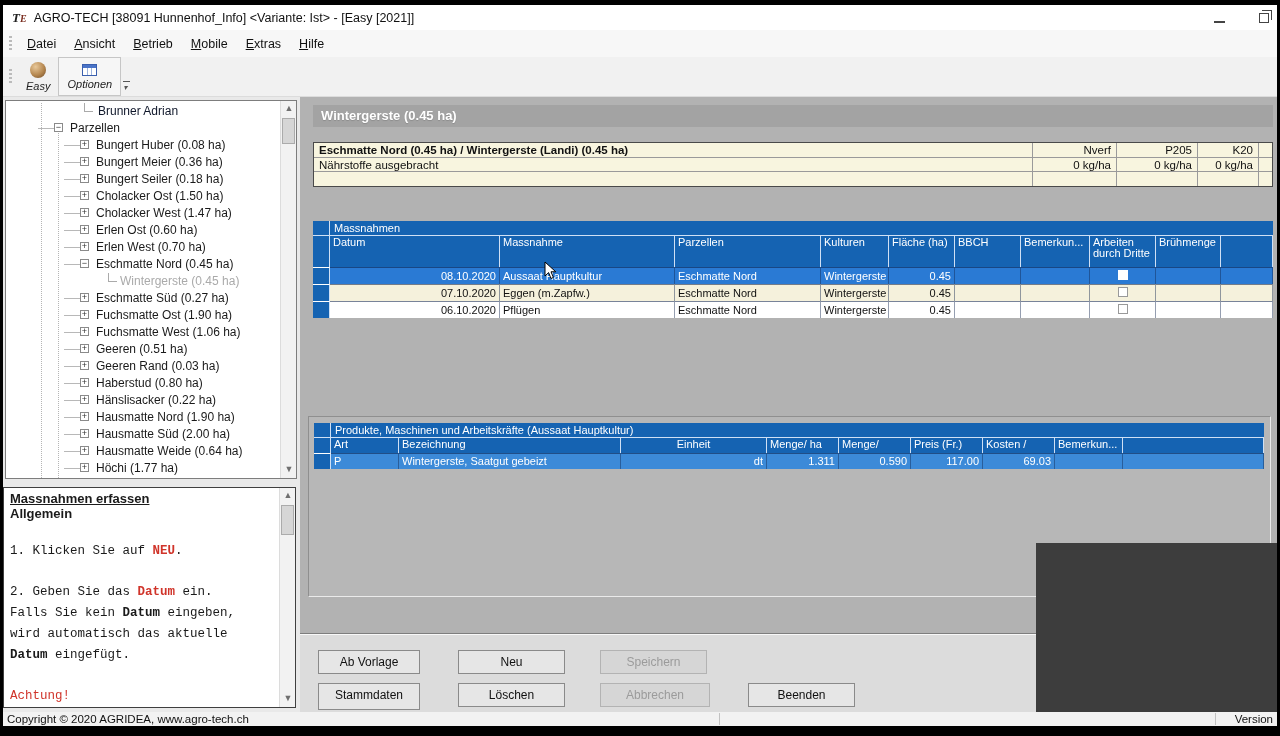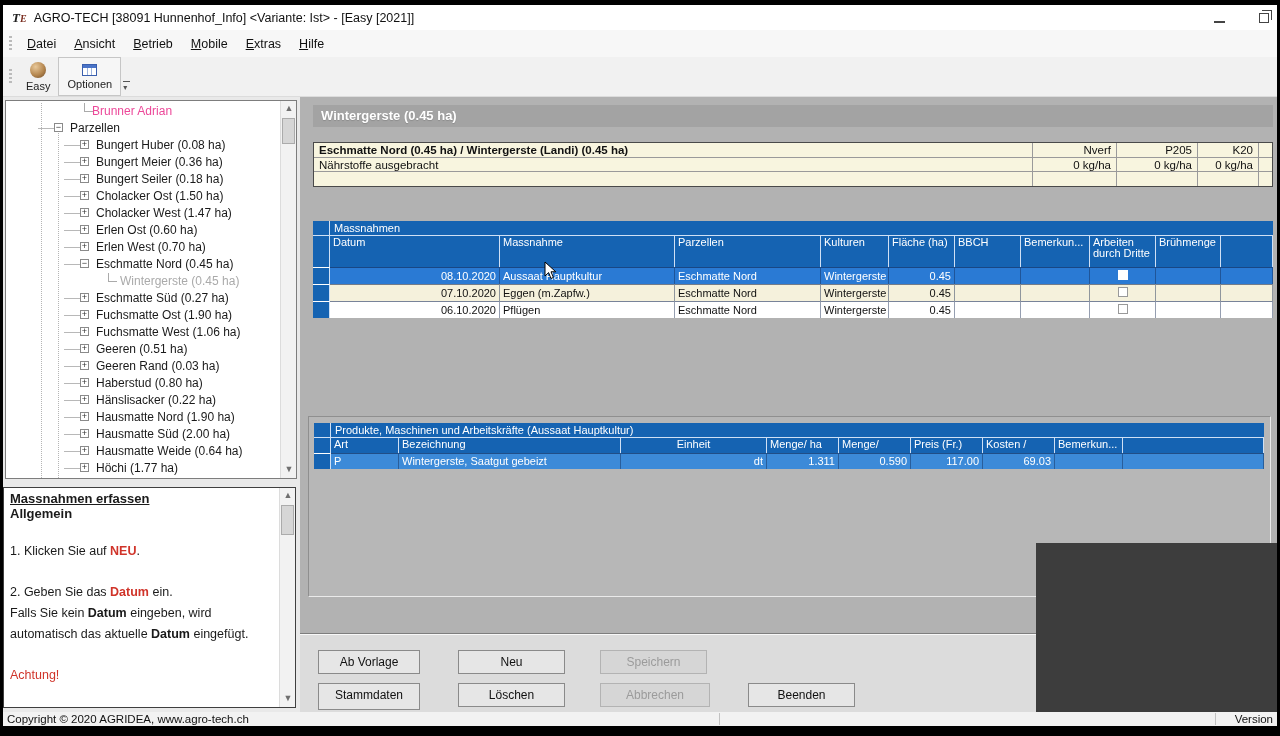--- a/index.html
+++ b/index.html
@@ -23,21 +23,21 @@
   
   .menubar { position:absolute; left:0; top:25px; width:1274px; height:27px; background:#f7f7f7;
              display:flex; align-items:center; font-size:12.5px; color:#111; }
   .grip { width:3px; height:16px; margin:0 6px 0 6px;
           background-image:repeating-linear-gradient(#bbb 0 2px, transparent 2px 4px); }
   .menu-item { padding:4px 9px; cursor:default; }
   .menu-item u { text-decoration:underline; }
 
   
   .toolbar { position:absolute; left:0; top:52px; width:1274px; height:40px; background:#f1f1f1;
-             border-bottom:1px solid #dcdcdc; display:flex; align-items:stretch; }
+             border-bottom:1px solid #dcdcdc; display:flex; align-items:stretch;font-style:italic; }
   .tool-item { display:flex; flex-direction:column; align-items:center; justify-content:center;
                padding:2px 8px; font-size:11px; color:#222; gap:2px; }
   .tool-item.boxed { border:1px solid #c6c6c6; background:#f6f6f6; }
   .icon-easy { width:16px; height:16px; border-radius:50%;
                background:radial-gradient(circle at 35% 30%, #e8c89a, #b5874f 55%, #6b4723); }
   .icon-optionen { width:15px; height:12px; border:1px solid #3a5fae; background:#fff; position:relative; }
   .icon-optionen:before { content:""; position:absolute; left:0; top:0; right:0; height:3px; background:#4a74c8; }
   .icon-optionen:after { content:""; position:absolute; left:4px; top:3px; bottom:0; width:1px; background:#9db4dd;
                          box-shadow:4px 0 0 #9db4dd; }
   .tool-overflow { align-self:flex-end; margin:0 0 4px 2px; font-size:8px; color:#555; line-height:1; }
@@ -63,21 +63,21 @@
               text-align:center; line-height:15px; background:#f2f2f2; }
   .vs-up { top:0; } .vs-down { bottom:0; }
   .vs-thumb { position:absolute; left:1px; width:13px; background:#d6d6d6; border:1px solid #ababab; }
 
   
   .help-panel { position:absolute; left:0; top:390px; width:293px; height:221px; background:#fff;
                 border:1px solid #3f3f3f; overflow:hidden; }
   .help-body { position:absolute; left:0; top:0; right:17px; bottom:0; padding:3px 6px; font-size:12.5px; color:#1a1a1a; }
   .help-h1 { font-weight:bold; text-decoration:underline; font-size:13px; }
   .help-h2 { font-weight:bold; font-size:13px; }
-  .help-p  { margin-top:20px; line-height:21px; }
+  .help-p  { margin-top:20px; line-height:21px;font-family:Liberation Mono, monospace; }
   .help-p.tight { margin-top:0; }
   .seg-red { color:#d0342a; } .seg-bold { font-weight:bold; }
 
   
   .main { position:absolute; left:297px; top:0; width:977px; height:615px; background:#b2b2b2; }
   .main-header { position:absolute; left:13px; top:8px; width:960px; height:22px; background:#a3a3a3;
                  color:#fff; font-weight:bold; font-size:13px; line-height:22px; padding-left:8px;
                  text-shadow:0 1px 1px rgba(0,0,0,0.15); }
 
   
@@ -166,21 +166,21 @@
   </div>
 
   <div class="workspace">
 
     <div class="tree-panel">
       <div class="tree-view" id="tree-view">
         <div class="tree-guide" style="left:35px; top:0; height:379px;"></div>
         <div class="tree-guide" style="left:52px; top:25px; height:354px;"></div>
       <div class="tree-row">
             <span class="tree-elbow" style="left: 78px;"></span>
-            <span class="tree-label" style="left: 86px; color: #ec4899;">Brunner Adrian</span>
+            <span class="tree-label" style="left: 92px; color: #0f172a;">Brunner Adrian</span>
           </div>
           <div class="tree-row">
             <span class="tree-dash" style="left: 32px; width: 16px;"></span>
             <span class="tree-box" style="left: 48px;">−</span>
             <span class="tree-label" style="left: 64px;">Parzellen</span>
           </div>
           <div class="tree-row">
             <span class="tree-dash" style="left: 58px; width: 16px;"></span>
             <span class="tree-box" style="left: 74px;">+</span>
             <span class="tree-label" style="left: 90px;">Bungert Huber (0.08 ha)</span>

